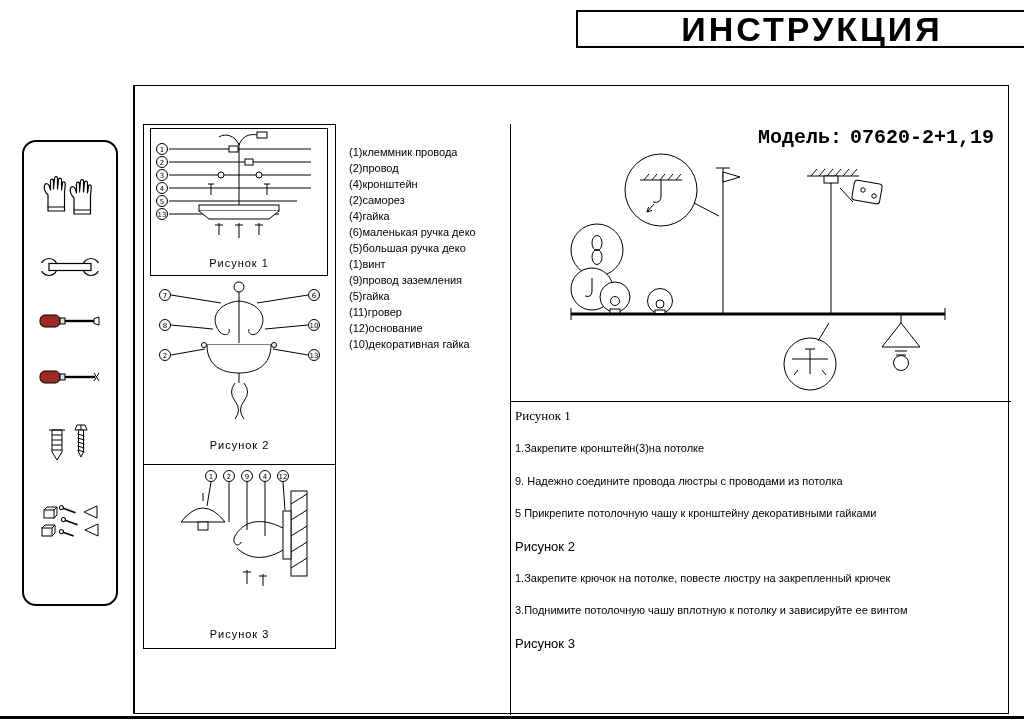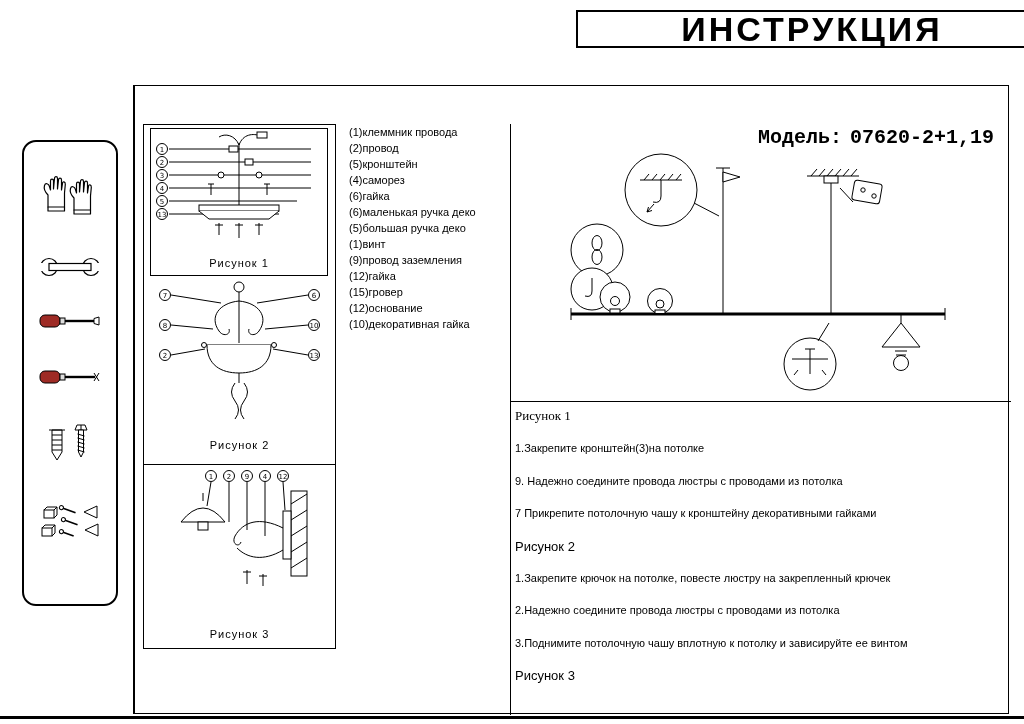--- a/index.html
+++ b/index.html
@@ -29,21 +29,21 @@
   .fig1-box { position:absolute; left:6px; top:3px; width:178px; height:148px; border:1px solid #000; text-align:center; }
   .fig2 { position:absolute; left:0; top:152px; width:100%; height:186px; text-align:center; }
   .figs-divider { position:absolute; left:0; top:339px; width:100%; border-top:1px solid #000; }
   .fig3 { position:absolute; left:0; top:341px; width:100%; height:182px; text-align:center; }
   .fig-label { font-size:11px; letter-spacing:1px; }
   .fig1-box .fig-label { position:absolute; bottom:6px; left:0; width:100%; }
   .fig2 .fig-label { position:absolute; bottom:12px; left:0; width:100%; }
   .fig3 .fig-label { position:absolute; bottom:8px; left:0; width:100%; }
   .co-num { font-size:7px; font-family:"DejaVu Sans",sans-serif; }
 
-  .parts-list { left:214px; top:40px; width:150px; }
+  .parts-list { left:214px; top:60px; width:150px; }
   .part-item { font-size:11px; line-height:1.18; margin-bottom:3px; }
 
   .v-divider { left:375px; top:38px; width:0; height:591px; border-left:1px solid #000; }
   .h-divider { left:375px; top:315px; width:501px; border-top:1px solid #000; }
 
   .model-line { top:40px; right:14px; font-family:"Liberation Mono","DejaVu Sans Mono",monospace;
                 font-weight:bold; font-size:20px; white-space:nowrap; }
   .model-line .lbl { margin-right:8px; }
 
   .assembly { left:378px; top:60px; }
@@ -279,29 +279,29 @@
             <text class="co-num" x="132" y="12.5">12</text>
           </g>
         </svg>
         <div class="fig-label">Рисунок 3</div>
       </div>
     </div>
 
     <div class="abs parts-list">
       <div class="part-item">(1)клеммник провода</div>
       <div class="part-item">(2)провод</div>
-      <div class="part-item">(5)кронштейн</div>
-      <div class="part-item">(4)саморез</div>
-      <div class="part-item">(6)гайка</div>
+      <div class="part-item">(4)кронштейн</div>
+      <div class="part-item">(2)саморез</div>
+      <div class="part-item">(4)гайка</div>
       <div class="part-item">(6)маленькая ручка деко</div>
       <div class="part-item">(5)большая ручка деко</div>
       <div class="part-item">(1)винт</div>
       <div class="part-item">(9)провод  заземления</div>
-      <div class="part-item">(12)гайка</div>
-      <div class="part-item">(15)гровер</div>
+      <div class="part-item">(5)гайка</div>
+      <div class="part-item">(11)гровер</div>
       <div class="part-item">(12)основание</div>
       <div class="part-item">(10)декоративная гайка</div>
     </div>
 
     <div class="abs v-divider"></div>
     <div class="abs h-divider"></div>
 
     <div class="abs model-line">
       <span class="lbl">Модель:</span><span>07620-2+1,19</span>
     </div>
@@ -359,25 +359,24 @@
         <line x1="292" y1="203" x2="302" y2="203"></line>
         <path d="M285,224 l-4,5 M309,224 l4,5"></path>
         <line x1="305" y1="195" x2="316" y2="177"></line>
       </g>
     </svg>
 
     <div class="abs instructions">
       <div class="ins-head serif">Рисунок 1</div>
       <p class="step">1.Закрепите кронштейн(3)на потолке</p>
       <p class="step">9. Надежно соедините провода люстры с проводами из потолка</p>
-      <p class="step">7 Прикрепите потолочную чашу к кронштейну декоративными гайками</p>
+      <p class="step">5 Прикрепите потолочную чашу к кронштейну декоративными гайками</p>
 
       <div class="ins-head gap">Рисунок 2</div>
       <p class="step">1.Закрепите крючок на потолке, повесте люстру на закрепленный крючек</p>
-      <p class="step">2.Надежно соедините провода люстры с проводами из потолка</p>
       <p class="step">3.Поднимите потолочную чашу вплотную к потолку и зависируйте ее винтом</p>
 
       <div class="ins-head gap">Рисунок 3</div>
     </div>
 
   </div>
 
   <div class="abs bottom-line"></div>
 
 </div>

